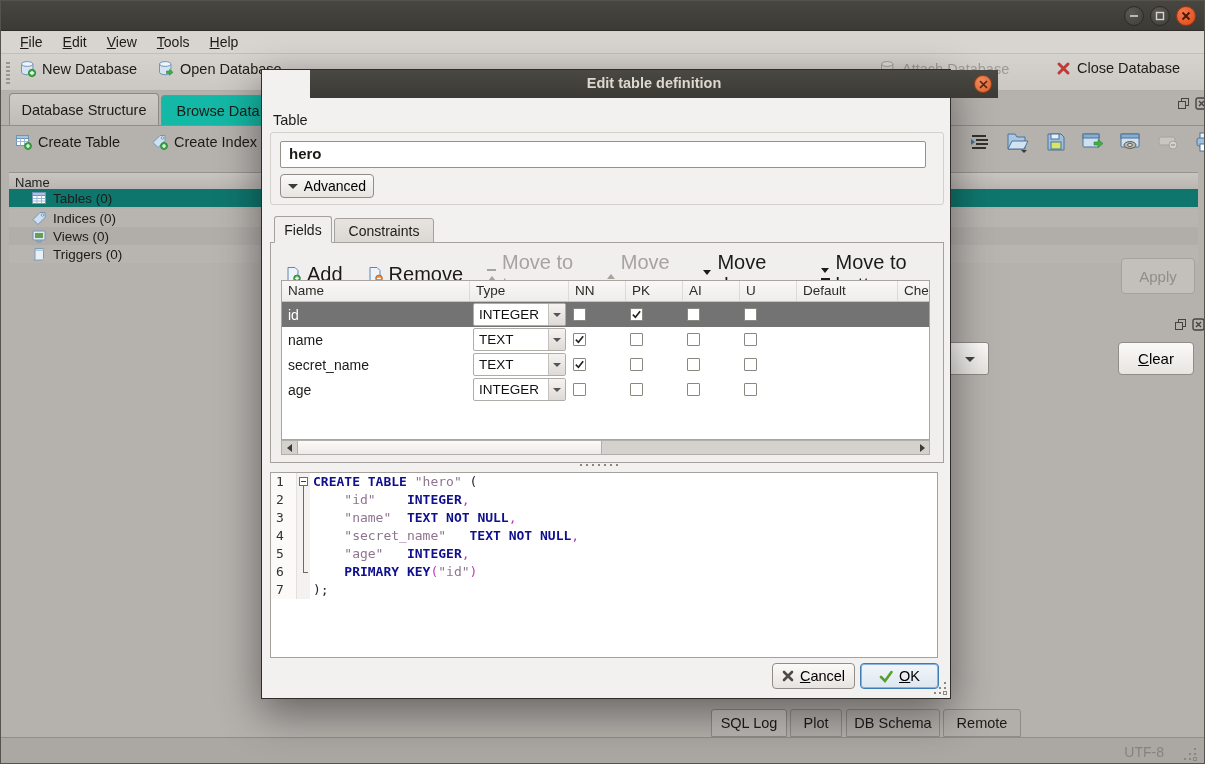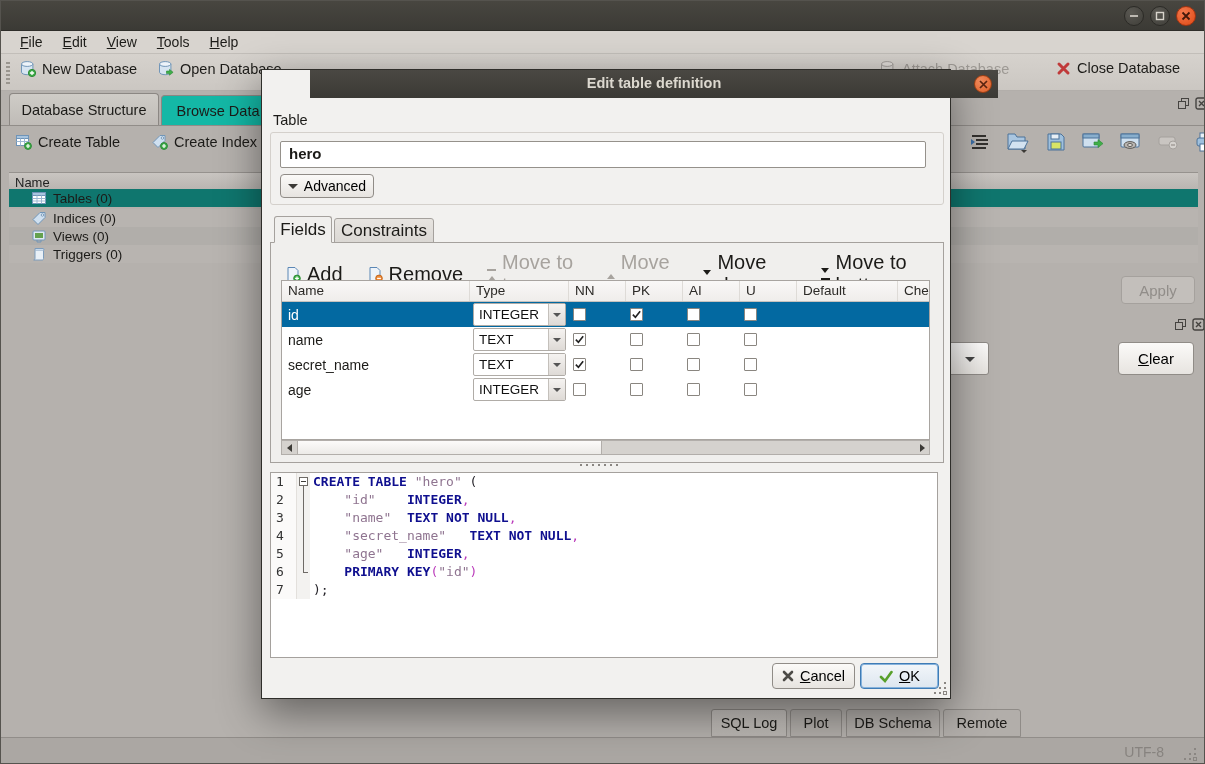--- a/index.html
+++ b/index.html
@@ -71,38 +71,38 @@
   .dlg-title .ttl { position:absolute; left:0; right:0; top:5px; text-align:center; font-weight:bold; font-size:14.5px; color:#dcd8cf; }
   .dlg-close { position:absolute; right:6px; top:5px; width:18px; height:18px; border-radius:50%;
     background:radial-gradient(circle at 35% 30%,#f08a5c,#e0602a); border:1px solid #9e3f12;
     display:flex; align-items:center; justify-content:center; }
   .dlg-label { position:absolute; left:11px; top:42px; font-size:14.5px; }
   .groupframe { position:absolute; left:8px; top:62px; width:674px; height:73px; border:1px solid #d4d0cb; border-radius:3px; }
   .tbl-input { position:absolute; left:18px; top:71px; width:646px; height:27px; background:#fff;
     border:1px solid #95918b; border-radius:2px; font-weight:bold; font-size:15px; padding:3px 0 0 8px; }
   .adv-btn { position:absolute; left:18px; top:104px; width:94px; height:24px; font-size:14px; }
   .tri-d { width:0; height:0; border:5px solid transparent; border-top-color:#3c3a36; margin-top:5px; }
-  .dtab { position:absolute; display:flex; align-items:center; justify-content:center; font-size:17px;
+  .dtab { position:absolute; display:flex; align-items:center; justify-content:center; font-size:14px;
     border:1px solid #a5a19d; border-radius:3px 3px 0 0; }
   .dtab.active { background:#f0efed; border-bottom:1px solid #f0efed; z-index:2; }
   .dtab.inactive { background:linear-gradient(#e7e4e0,#dbd8d4); }
   .fieldpane { position:absolute; left:8px; top:172px; width:674px; height:221px; background:#f0efed; border:1px solid #a5a19d; }
   .actions { position:absolute; left:14px; top:8px; display:flex; gap:24px; align-items:center; font-size:20px; }
   .action { display:flex; gap:6px; align-items:center; }
   .action.disabled { color:#a7a39e; }
   .mv-ico { display:flex; flex-direction:column; align-items:center; }
   .mv-bar { width:9px; height:2px; background:currentColor; margin:1px 0; }
   .mv-tri-u { width:0; height:0; border:4px solid transparent; border-bottom:5px solid currentColor; }
   .mv-tri-d { width:0; height:0; border:4px solid transparent; border-top:5px solid currentColor; }
   
   .grid { position:absolute; left:10px; top:37px; width:649px; height:160px; background:#fff; border:1px solid #a8a4a0; overflow:hidden; }
   .ghead { display:flex; height:21px; background:linear-gradient(#f9f8f7,#efedeb); border-bottom:1px solid #c6c2be; }
   .ghead .gc { font-size:13.5px; color:#2c2a27; padding:2px 0 0 6px; border-right:1px solid #dedbd7; overflow:hidden; white-space:nowrap; }
   .grow { display:flex; height:25px; align-items:center; }
-  .grow.sel { background:#0369a1; color:#fff;justify-content:space-between; }
+  .grow.sel { background:#737373; color:#fff;justify-content:space-between; }
   .gc { flex:none; }
   .combo { height:23px; margin:0 3px; flex:1; background:#fff; border:1px solid #b0aca7; border-radius:2px;
     display:flex; align-items:center; font-size:13.5px; color:#111; }
   .combo .ctext { flex:1; padding-left:5px; overflow:hidden; }
   .combo .cbtn { width:17px; height:100%; border-left:1px solid #c4c0bb; background:linear-gradient(#f5f3f1,#dedad6);
     display:flex; align-items:center; justify-content:center; }
   .combo .cbtn i { border:4px solid transparent; border-top-color:#555; margin-top:4px; }
   .cb { width:13px; height:13px; background:#fff; border:1px solid #8a8680; border-radius:1px; margin-left:4px;
     display:flex; align-items:center; justify-content:center; }
   
@@ -340,21 +340,21 @@
           </svg>
         </span>
       <span>
           <svg width="24" height="22">
             <rect x="5" y="2" width="12" height="6" fill="#e9f0f6" stroke="#4c7299"></rect>
             <rect x="2" y="7" width="18" height="8" rx="2" fill="#9fc0dd" stroke="#4c7299"></rect>
             <rect x="5" y="13" width="12" height="7" fill="#fff" stroke="#4c7299"></rect>
           </svg>
         </span>
     </div>
-    <button class="btn disabled" style="position:absolute;left:1120px;top:150px;width:74px;height:28px">Apply</button>
+    <button class="btn disabled" style="position:absolute;left:1120px;top:132px;width:74px;height:36px">Apply</button>
     <div class="dockbtns" style="left:1173px;top:192px">
       <span>
         <svg width="13" height="13">
             <rect x="4.5" y="1.5" width="7" height="7" fill="none" stroke="#454340"></rect>
             <rect x="1.5" y="4.5" width="7" height="7" fill="#b5b1ad" stroke="#454340"></rect>
           </svg>
       </span>
       <span>
         <svg width="13" height="13">
             <rect x="1" y="1" width="11" height="11" fill="none" stroke="#454340" stroke-width="1.4" rx="2"></rect>

